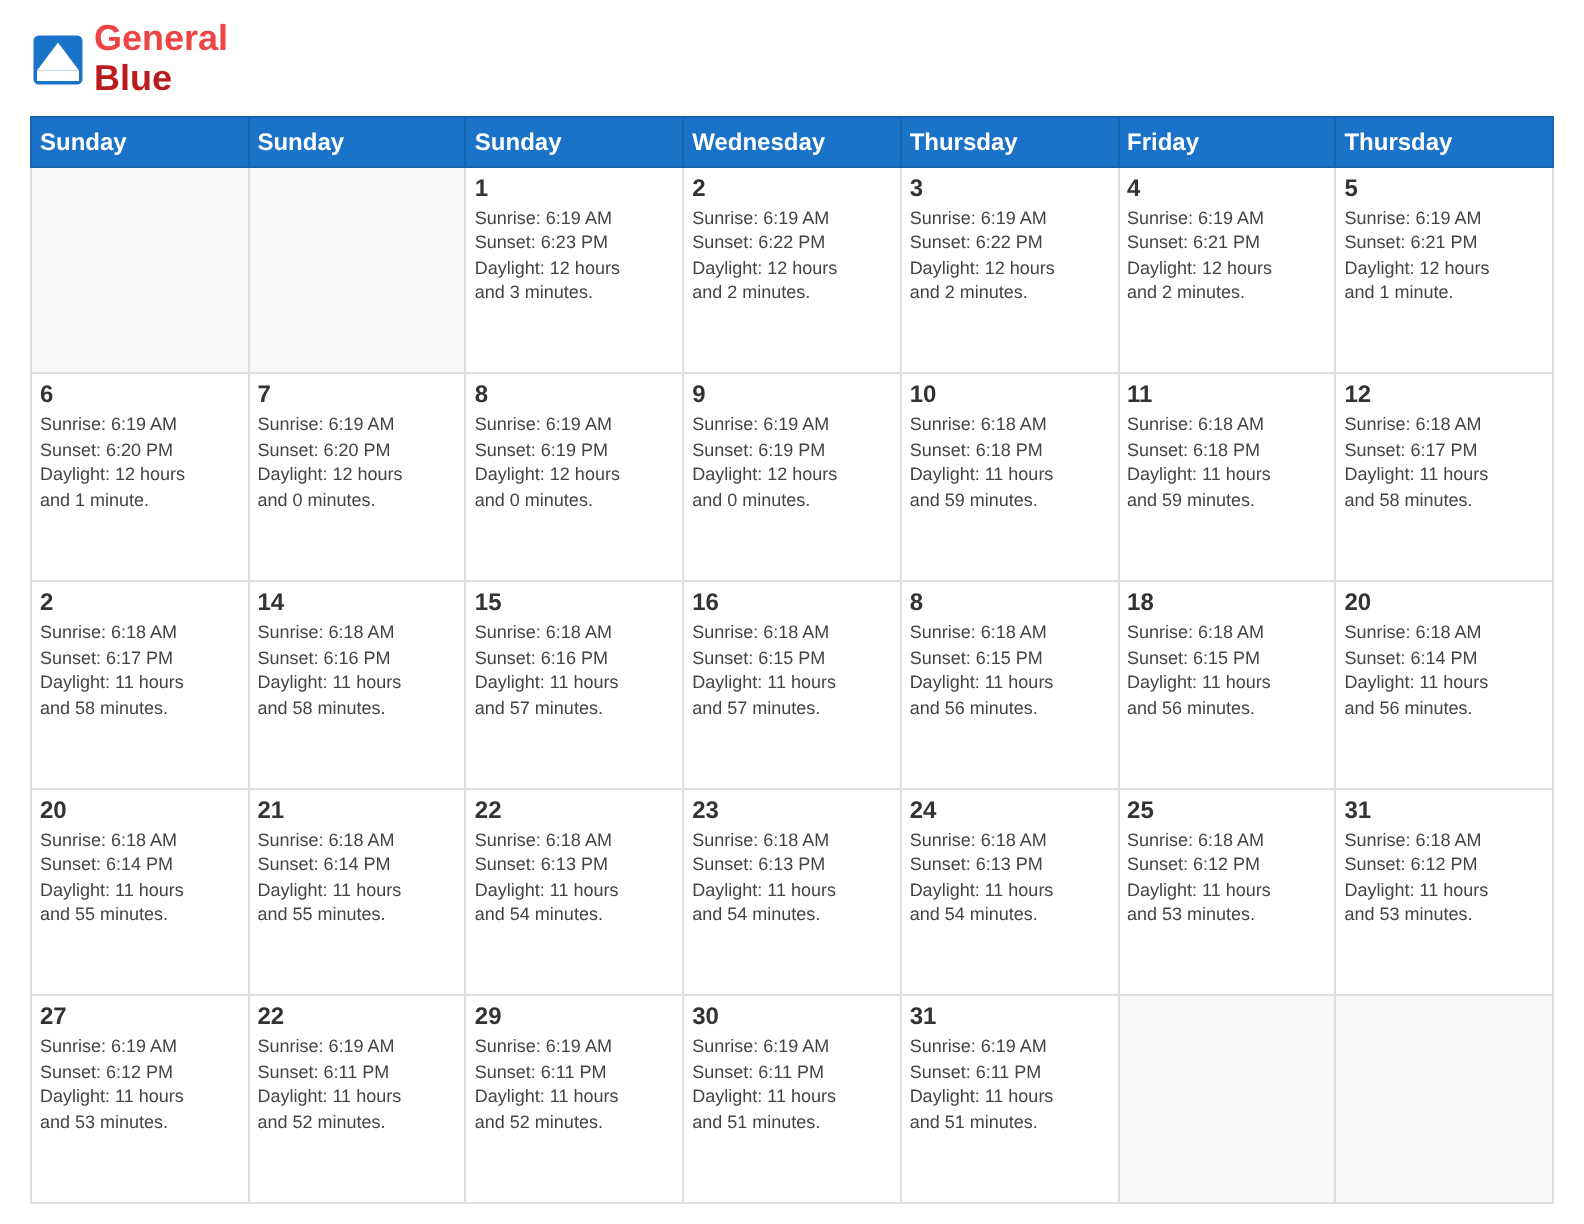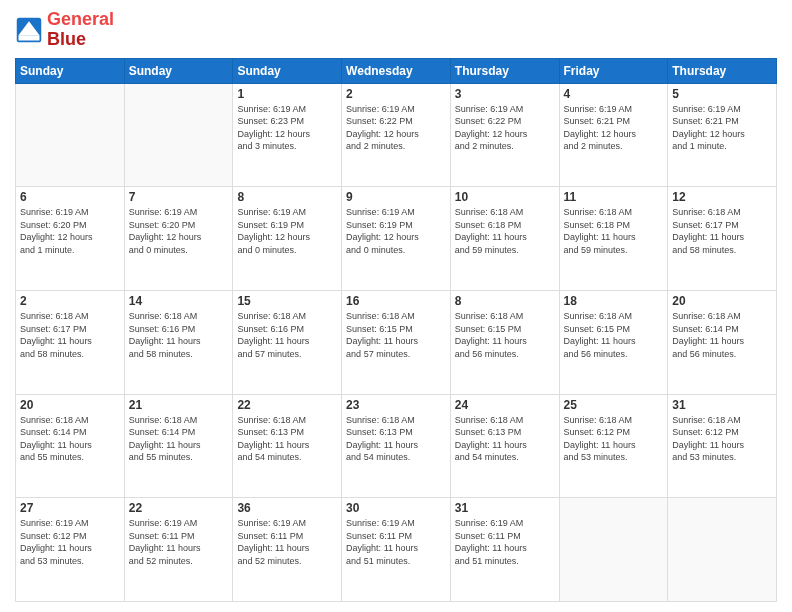--- a/index.html
+++ b/index.html
@@ -335,21 +335,21 @@
 and 53 minutes.</div>
           </td>
           <td>
             <span class="day-num">22</span>
             <div class="day-info" style="white-space: pre-line;">Sunrise: 6:19 AM
 Sunset: 6:11 PM
 Daylight: 11 hours
 and 52 minutes.</div>
           </td>
           <td>
-            <span class="day-num">36</span>
+            <span class="day-num">29</span>
             <div class="day-info" style="white-space: pre-line;">Sunrise: 6:19 AM
 Sunset: 6:11 PM
 Daylight: 11 hours
 and 52 minutes.</div>
           </td>
           <td>
             <span class="day-num">30</span>
             <div class="day-info" style="white-space: pre-line;">Sunrise: 6:19 AM
 Sunset: 6:11 PM
 Daylight: 11 hours

